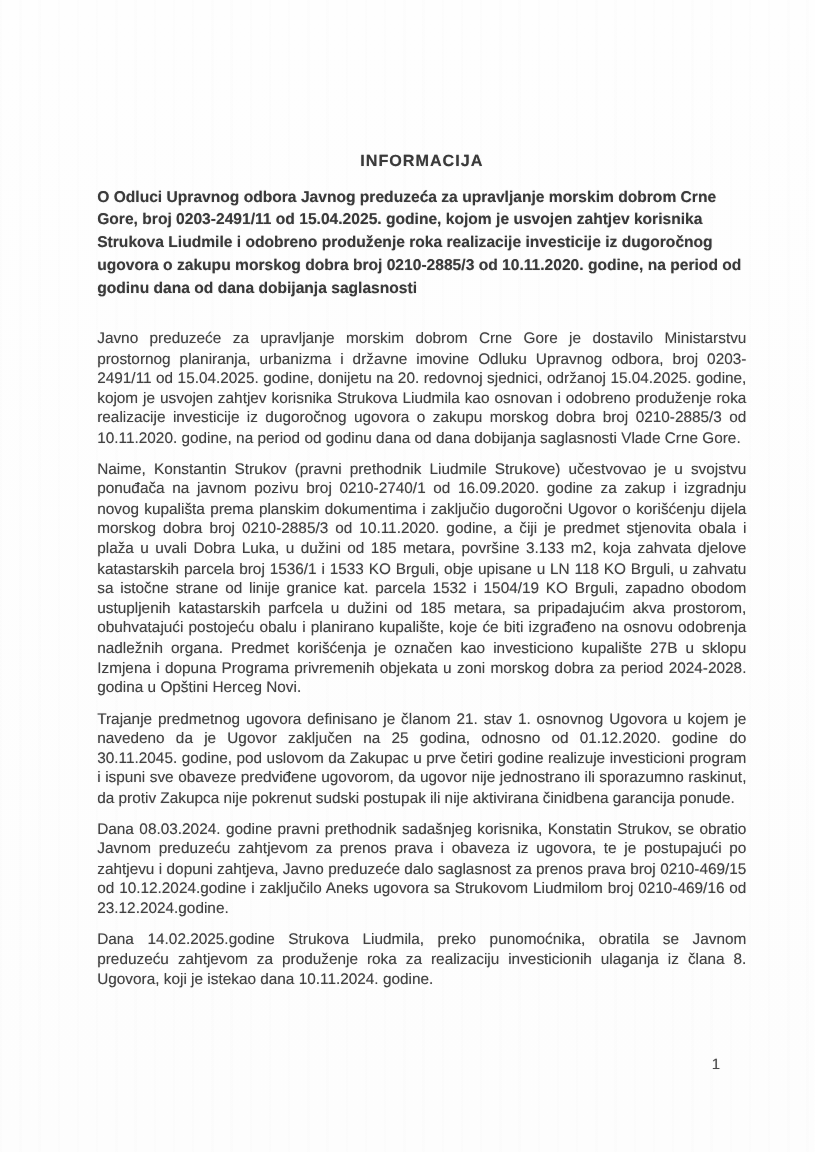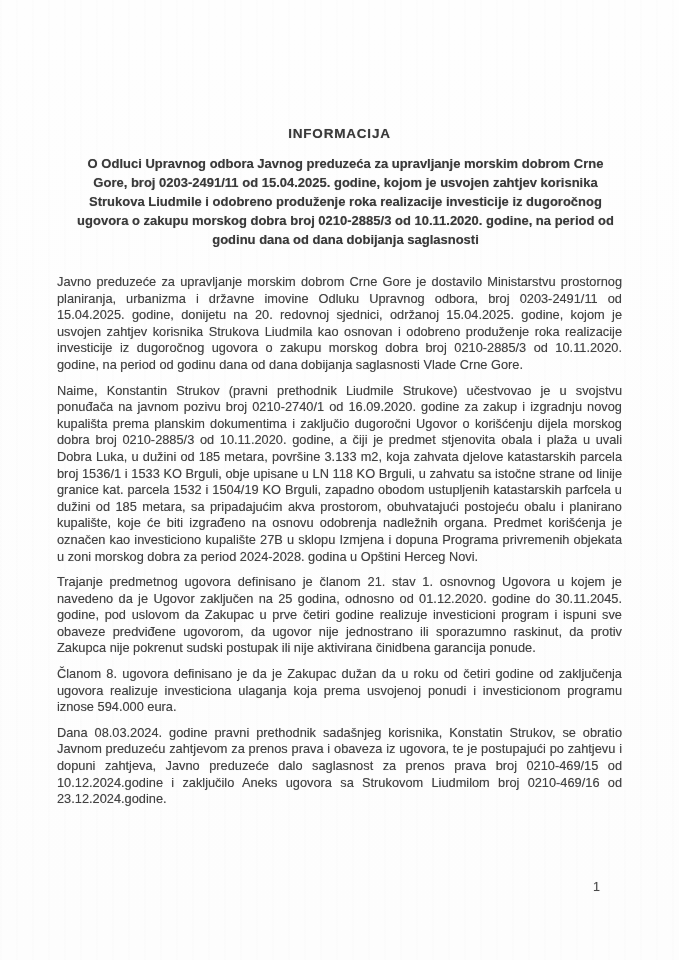--- a/index.html
+++ b/index.html
@@ -11,38 +11,39 @@
     position: relative;
     width: 679px;
     height: 960px;
     box-sizing: border-box;
     overflow: hidden;
     background:
       repeating-linear-gradient(90deg, rgba(120,120,120,0.012) 0 2px, rgba(255,255,255,0) 2px 16px),
       linear-gradient(180deg, #fefefe 0%, #fdfdfd 100%);
     font-family: "Liberation Sans", "DejaVu Sans", sans-serif;
     color: #3e3e3e;
+    padding-left: 24px;
   }
   .content {
     padding: 126px 57px 0 57px;
   }
   .doc-title {
     margin: 0;
     font-size: 13.5px;
     font-weight: bold;
     text-align: center;
     letter-spacing: 0.8px;
     color: #3a3a3a;
     text-shadow: 0 0 0.7px rgba(58,58,58,0.55);
   }
   .doc-subtitle {
-    margin: 13px 0 0 12px;
+    margin: 13px 0 0 0;
     font-size: 13px;
     font-weight: bold;
-    text-align: center;
+    text-align: left;
     line-height: 19px;
     color: #3a3a3a;
     text-shadow: 0 0 0.7px rgba(58,58,58,0.5);
   }
   .body-para {
     margin: 9px 0 0 0;
     font-size: 12.8px;
     line-height: 16.6px;
     text-align: justify;
     color: #424242;
@@ -63,17 +64,17 @@
 </head>
 <body>
 
 <div class="page">
   <div class="content">
     <h1 class="doc-title">INFORMACIJA</h1>
     <p class="doc-subtitle">O Odluci Upravnog odbora Javnog preduzeća za upravljanje morskim dobrom Crne Gore, broj 0203-2491/11 od 15.04.2025. godine, kojom je usvojen zahtjev korisnika Strukova Liudmile i odobreno produženje roka realizacije investicije iz dugoročnog ugovora o zakupu morskog dobra broj 0210-2885/3 od 10.11.2020. godine, na period od godinu dana od dana dobijanja saglasnosti</p>
     <p class="body-para first">Javno preduzeće za upravljanje morskim dobrom Crne Gore je dostavilo Ministarstvu prostornog planiranja, urbanizma i državne imovine Odluku Upravnog odbora, broj 0203-2491/11 od 15.04.2025. godine, donijetu na 20. redovnoj sjednici, održanoj 15.04.2025. godine, kojom je usvojen zahtjev korisnika Strukova Liudmila kao osnovan i odobreno produženje roka realizacije investicije iz dugoročnog ugovora o zakupu morskog dobra broj 0210-2885/3 od 10.11.2020. godine, na period od godinu dana od dana dobijanja saglasnosti Vlade Crne Gore.</p>
     <p class="body-para">Naime, Konstantin Strukov (pravni prethodnik Liudmile Strukove) učestvovao je u svojstvu ponuđača na javnom pozivu broj 0210-2740/1 od 16.09.2020. godine za zakup i izgradnju novog kupališta prema planskim dokumentima i zaključio dugoročni Ugovor o korišćenju dijela morskog dobra broj 0210-2885/3 od 10.11.2020. godine, a čiji je predmet stjenovita obala i plaža u uvali Dobra Luka, u dužini od 185 metara, površine 3.133 m2, koja zahvata djelove katastarskih parcela broj 1536/1 i 1533 KO Brguli, obje upisane u LN 118 KO Brguli, u zahvatu sa istočne strane od linije granice kat. parcela 1532 i 1504/19 KO Brguli, zapadno obodom ustupljenih katastarskih parfcela u dužini od 185 metara, sa pripadajućim akva prostorom, obuhvatajući postojeću obalu i planirano kupalište, koje će biti izgrađeno na osnovu odobrenja nadležnih organa. Predmet korišćenja je označen kao investiciono kupalište 27B u sklopu Izmjena i dopuna Programa privremenih objekata u zoni morskog dobra za period 2024-2028. godina u Opštini Herceg Novi.</p>
     <p class="body-para">Trajanje predmetnog ugovora definisano je članom 21. stav 1. osnovnog Ugovora u kojem je navedeno da je Ugovor zaključen na 25 godina, odnosno od 01.12.2020. godine do 30.11.2045. godine, pod uslovom da Zakupac u prve četiri godine realizuje investicioni program i ispuni sve obaveze predviđene ugovorom, da ugovor nije jednostrano ili sporazumno raskinut, da protiv Zakupca nije pokrenut sudski postupak ili nije aktivirana činidbena garancija ponude.</p>
-    <p class="body-para">Članom 8. ugovora definisano je da je Zakupac dužan da u roku od četiri godine od zaključenja ugovora realizuje investiciona ulaganja koja prema usvojenoj ponudi i investicionom programu iznose 594.000 eura.</p>
     <p class="body-para">Dana 08.03.2024. godine pravni prethodnik sadašnjeg korisnika, Konstatin Strukov, se obratio Javnom preduzeću zahtjevom za prenos prava i obaveza iz ugovora, te je postupajući po zahtjevu i dopuni zahtjeva, Javno preduzeće dalo saglasnost za prenos prava broj 0210-469/15 od 10.12.2024.godine i zaključilo Aneks ugovora sa Strukovom Liudmilom broj 0210-469/16 od 23.12.2024.godine.</p>
+    <p class="body-para">Dana 14.02.2025.godine Strukova Liudmila, preko punomoćnika, obratila se Javnom preduzeću zahtjevom za produženje roka za realizaciju investicionih ulaganja iz člana 8. Ugovora, koji je istekao dana 10.11.2024. godine.</p>
   </div>
   <div class="page-number">1</div>
 </div>
 
 </body></html>

